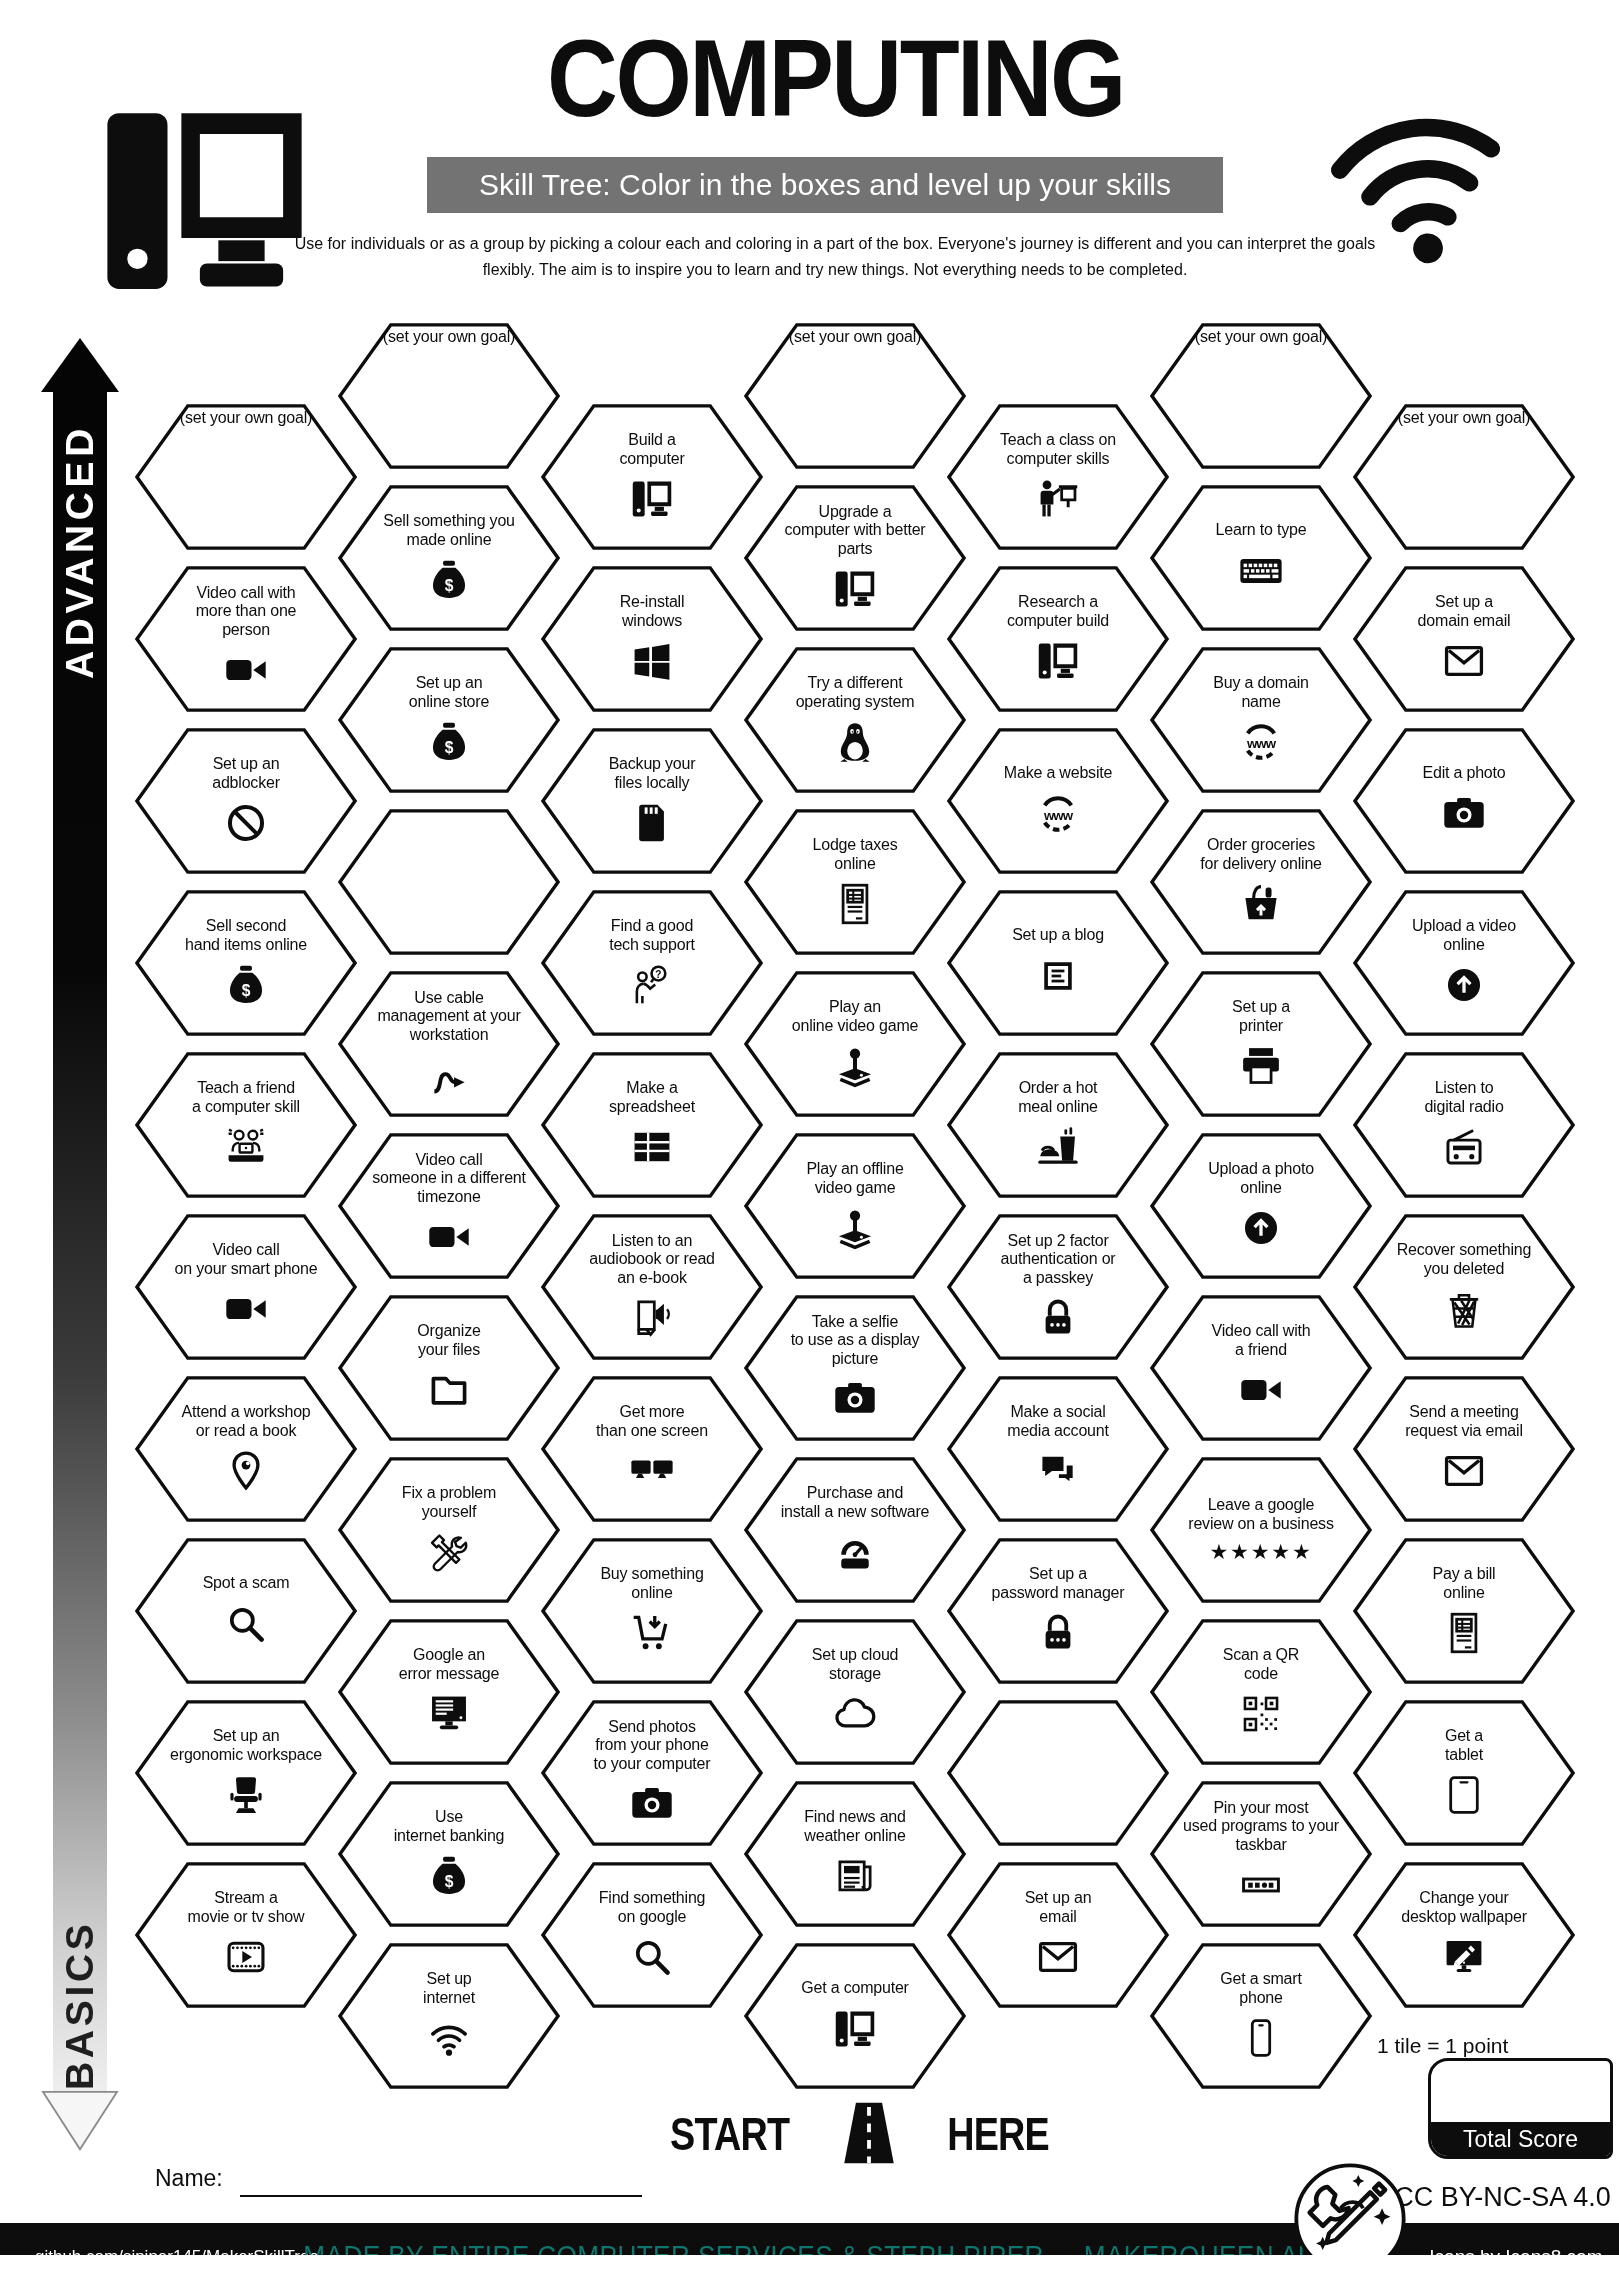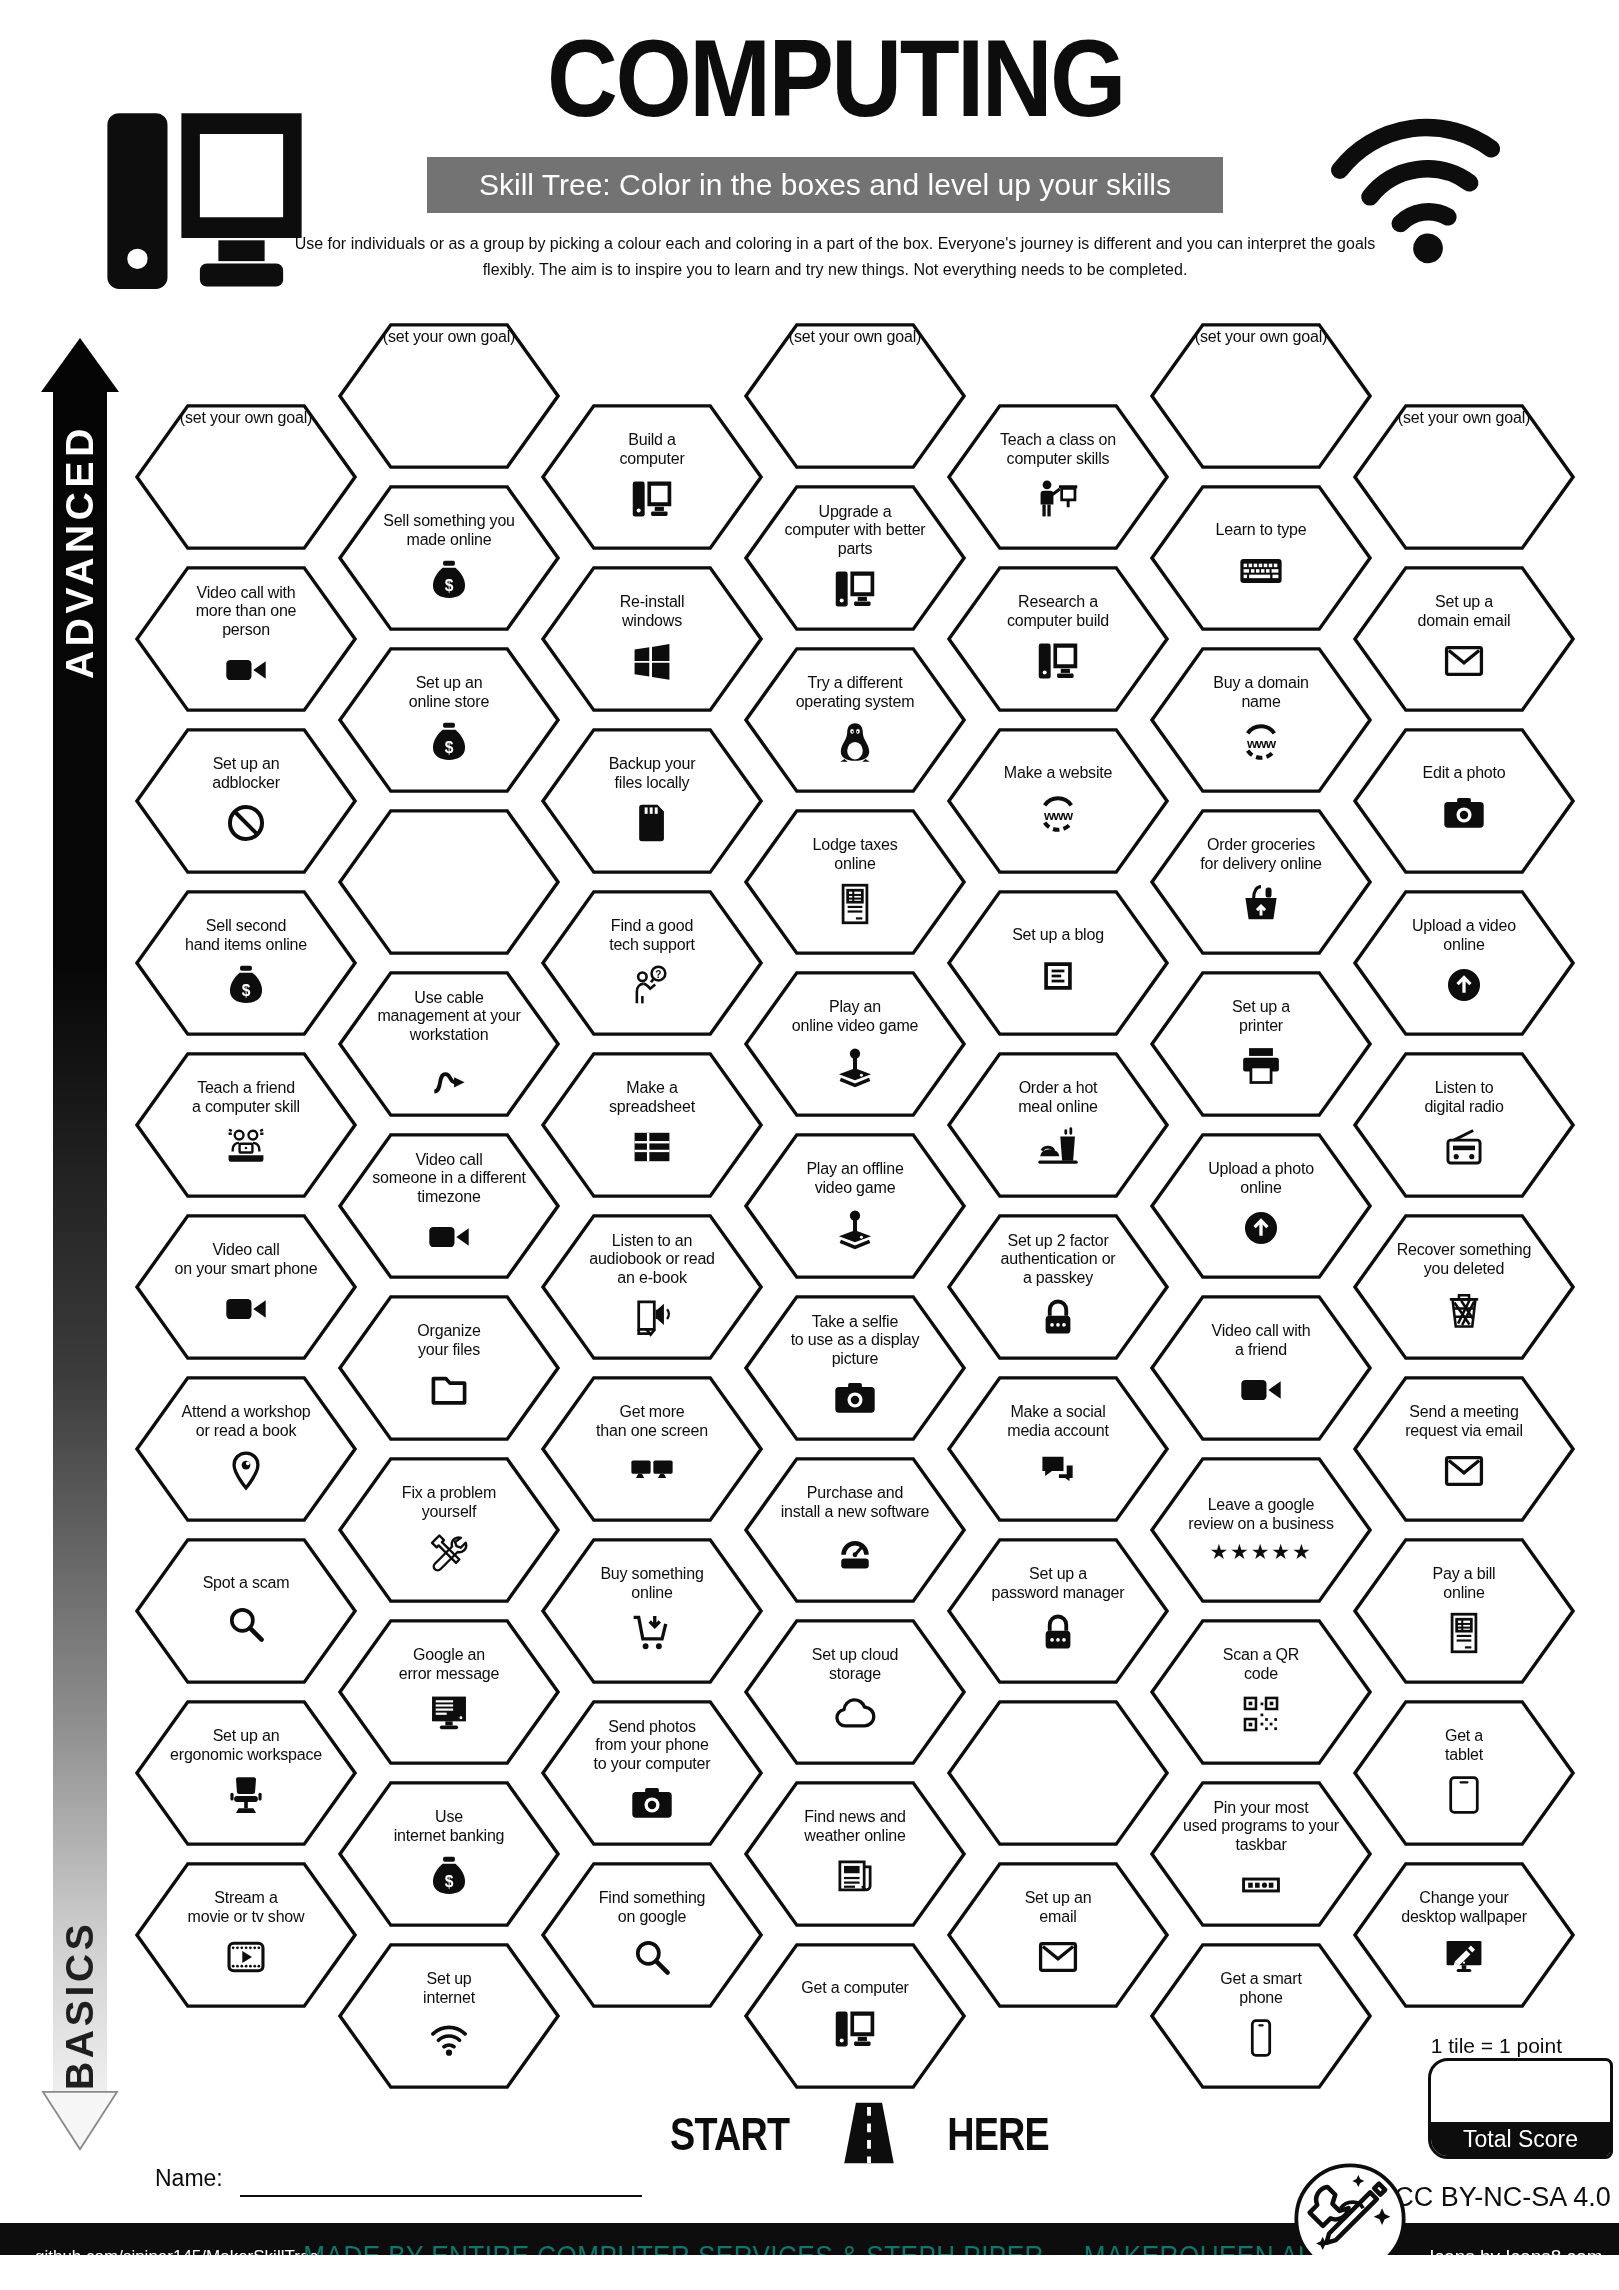--- a/index.html
+++ b/index.html
@@ -32,21 +32,21 @@
   .hex-label { font-size:16px; line-height:1.16; white-space:pre-line; letter-spacing:-0.2px; }
   .hex-icon { height:48px; display:flex; align-items:center; justify-content:center; }
   .hex-icon.stars { font-family:"DejaVu Sans", sans-serif; font-size:21px; letter-spacing:1.8px; height:auto; }
 
   
   #start-banner { left:591px; top:2097px; width:535px; height:74px; display:flex; align-items:center;
       justify-content:center; gap:20px; }
   .start-word { font-size:46px; font-weight:bold; letter-spacing:-0.9px; transform:scaleX(.82); white-space:nowrap; }
 
   
-  #tile-note { left:1377px; top:2034px; width:185px; text-align:right; font-size:21px; }
+  #tile-note { left:1377px; top:2034px; width:185px; text-align:left; font-size:21px; }
   #score-box { left:1428px; top:2058px; width:185px; height:101px; border:3.1px solid #0d0d0d;
       border-radius:20px 7.4px 7.4px 20px; overflow:hidden; background:#fff; }
   #score-bar { position:absolute; left:0; right:0; bottom:0; height:34px; background:#0d0d0d; color:#fff;
       display:flex; align-items:center; justify-content:center; font-size:23px; }
 
   
   #name-label { left:155px; top:2165px; font-size:23px; }
   #name-line { left:240px; top:2195px; width:402px; border-top:2.4px solid #0d0d0d; }
 
   

